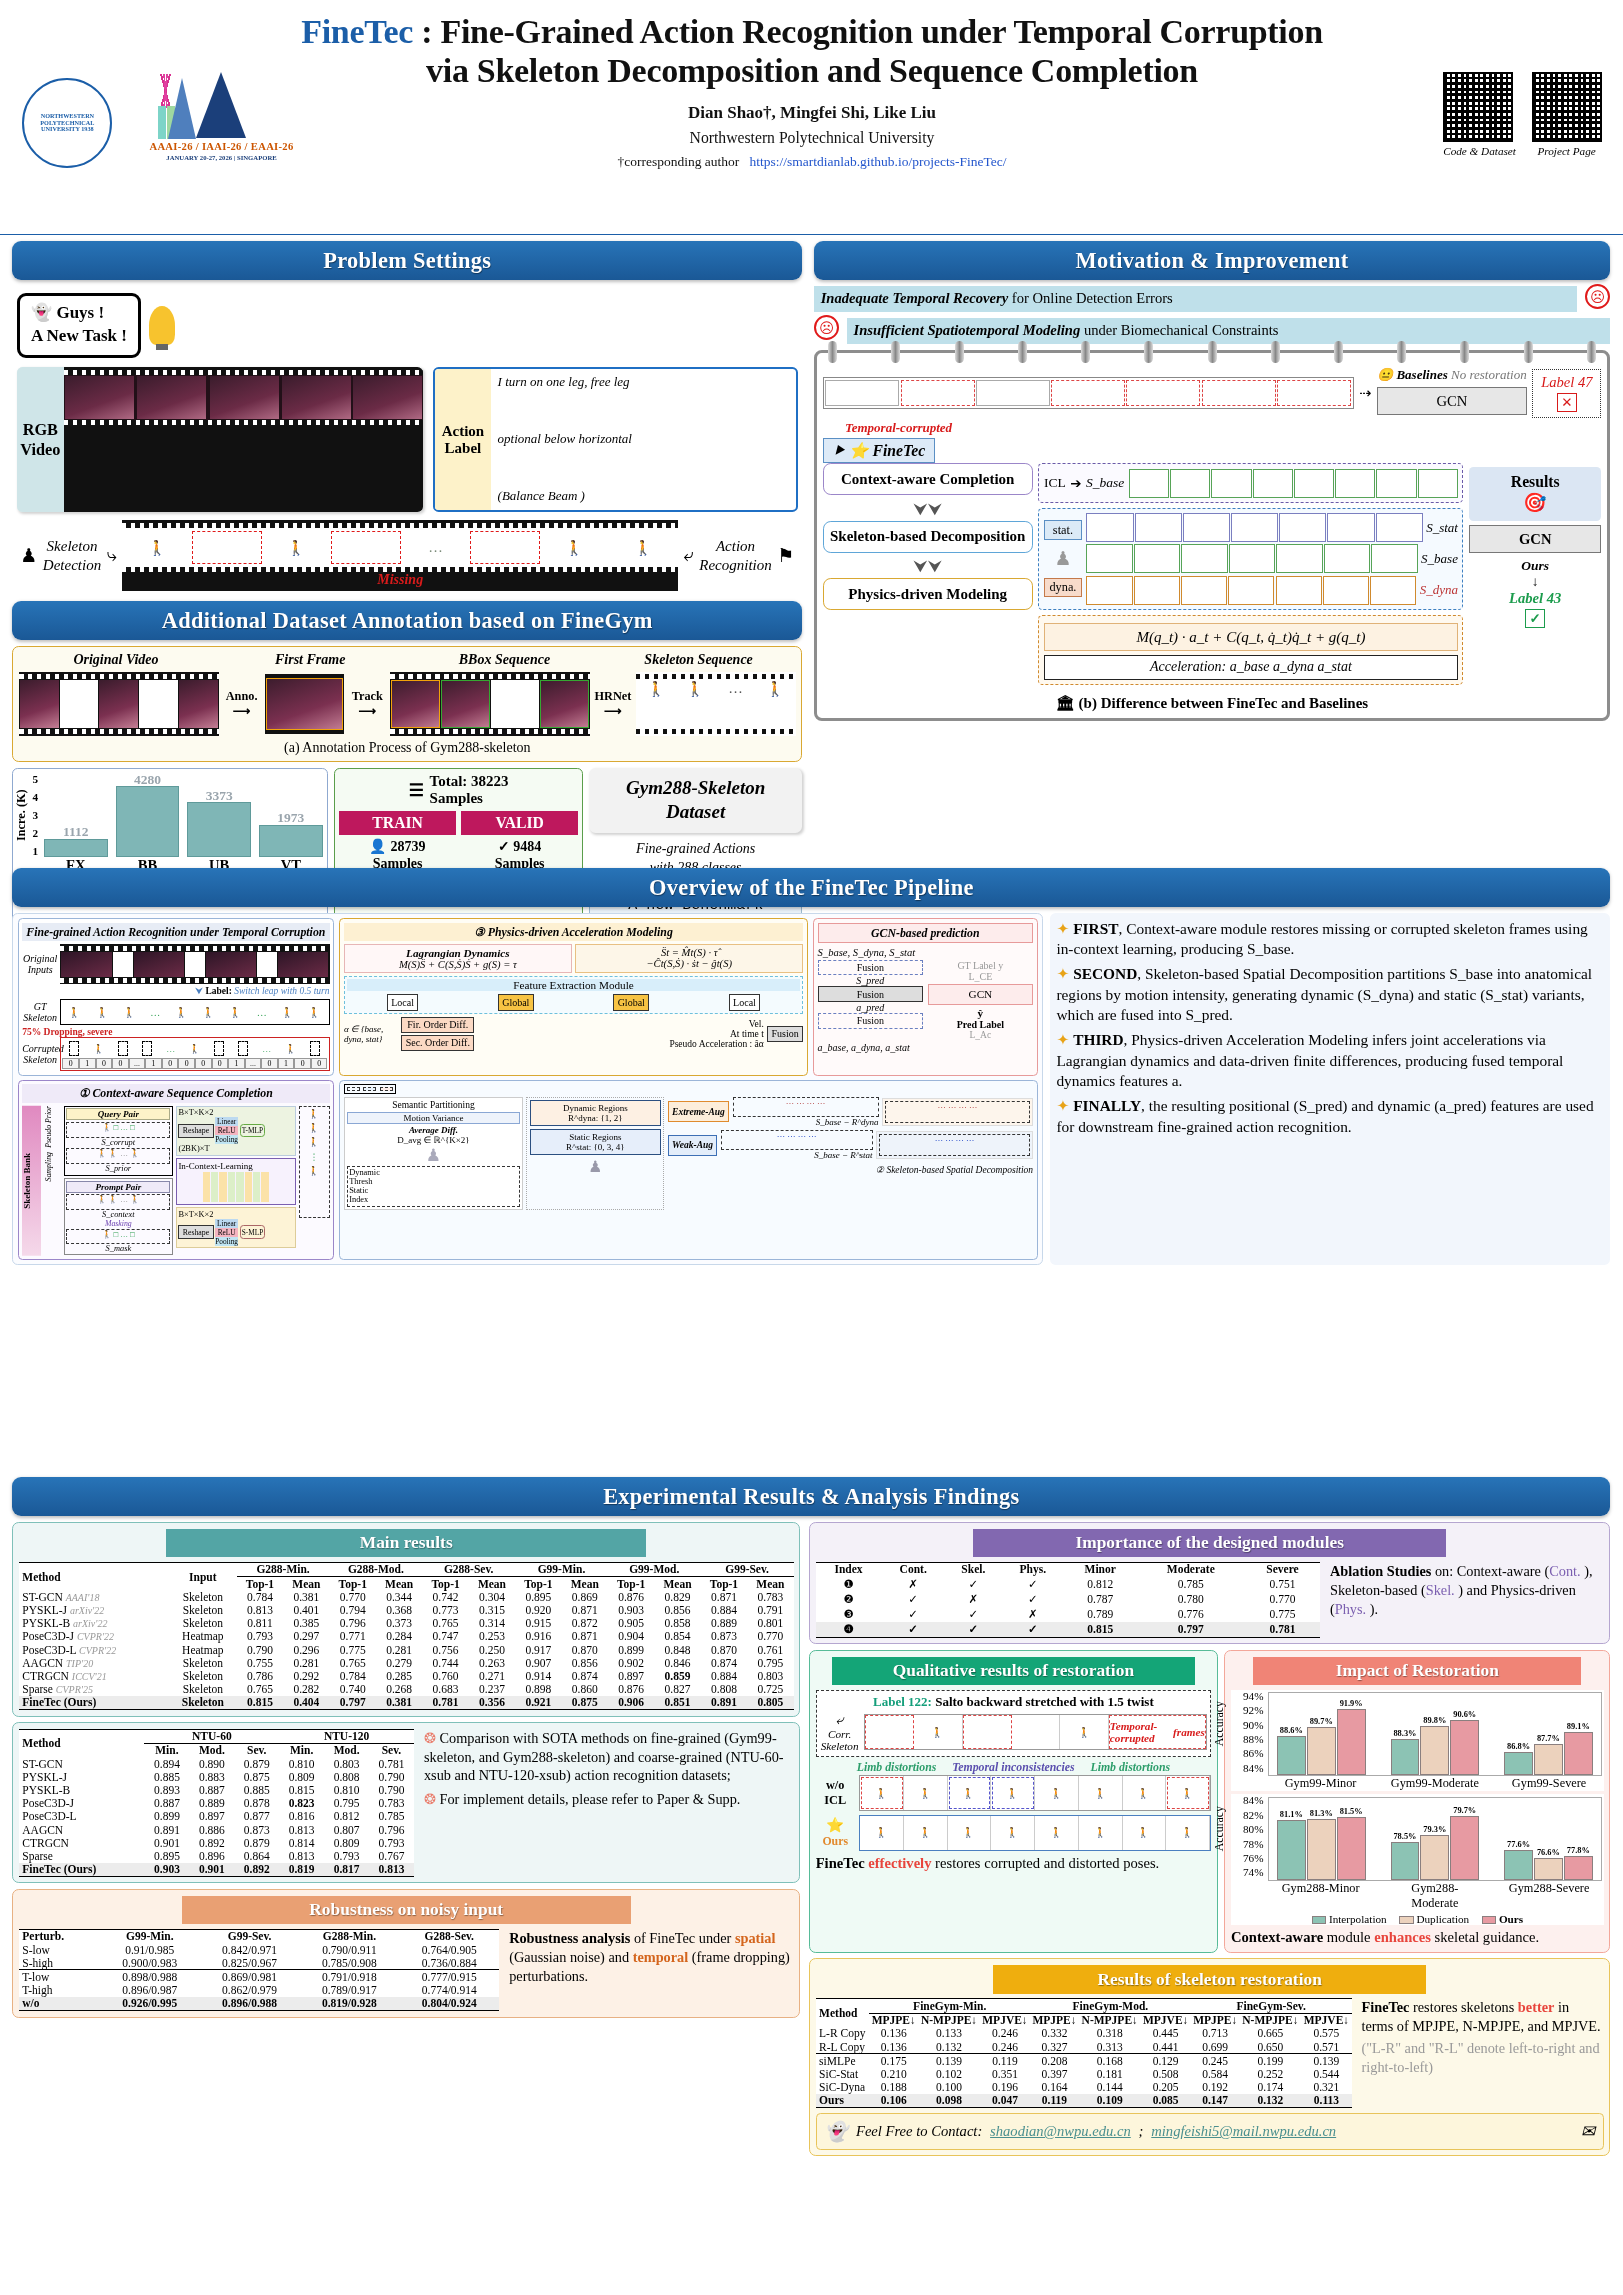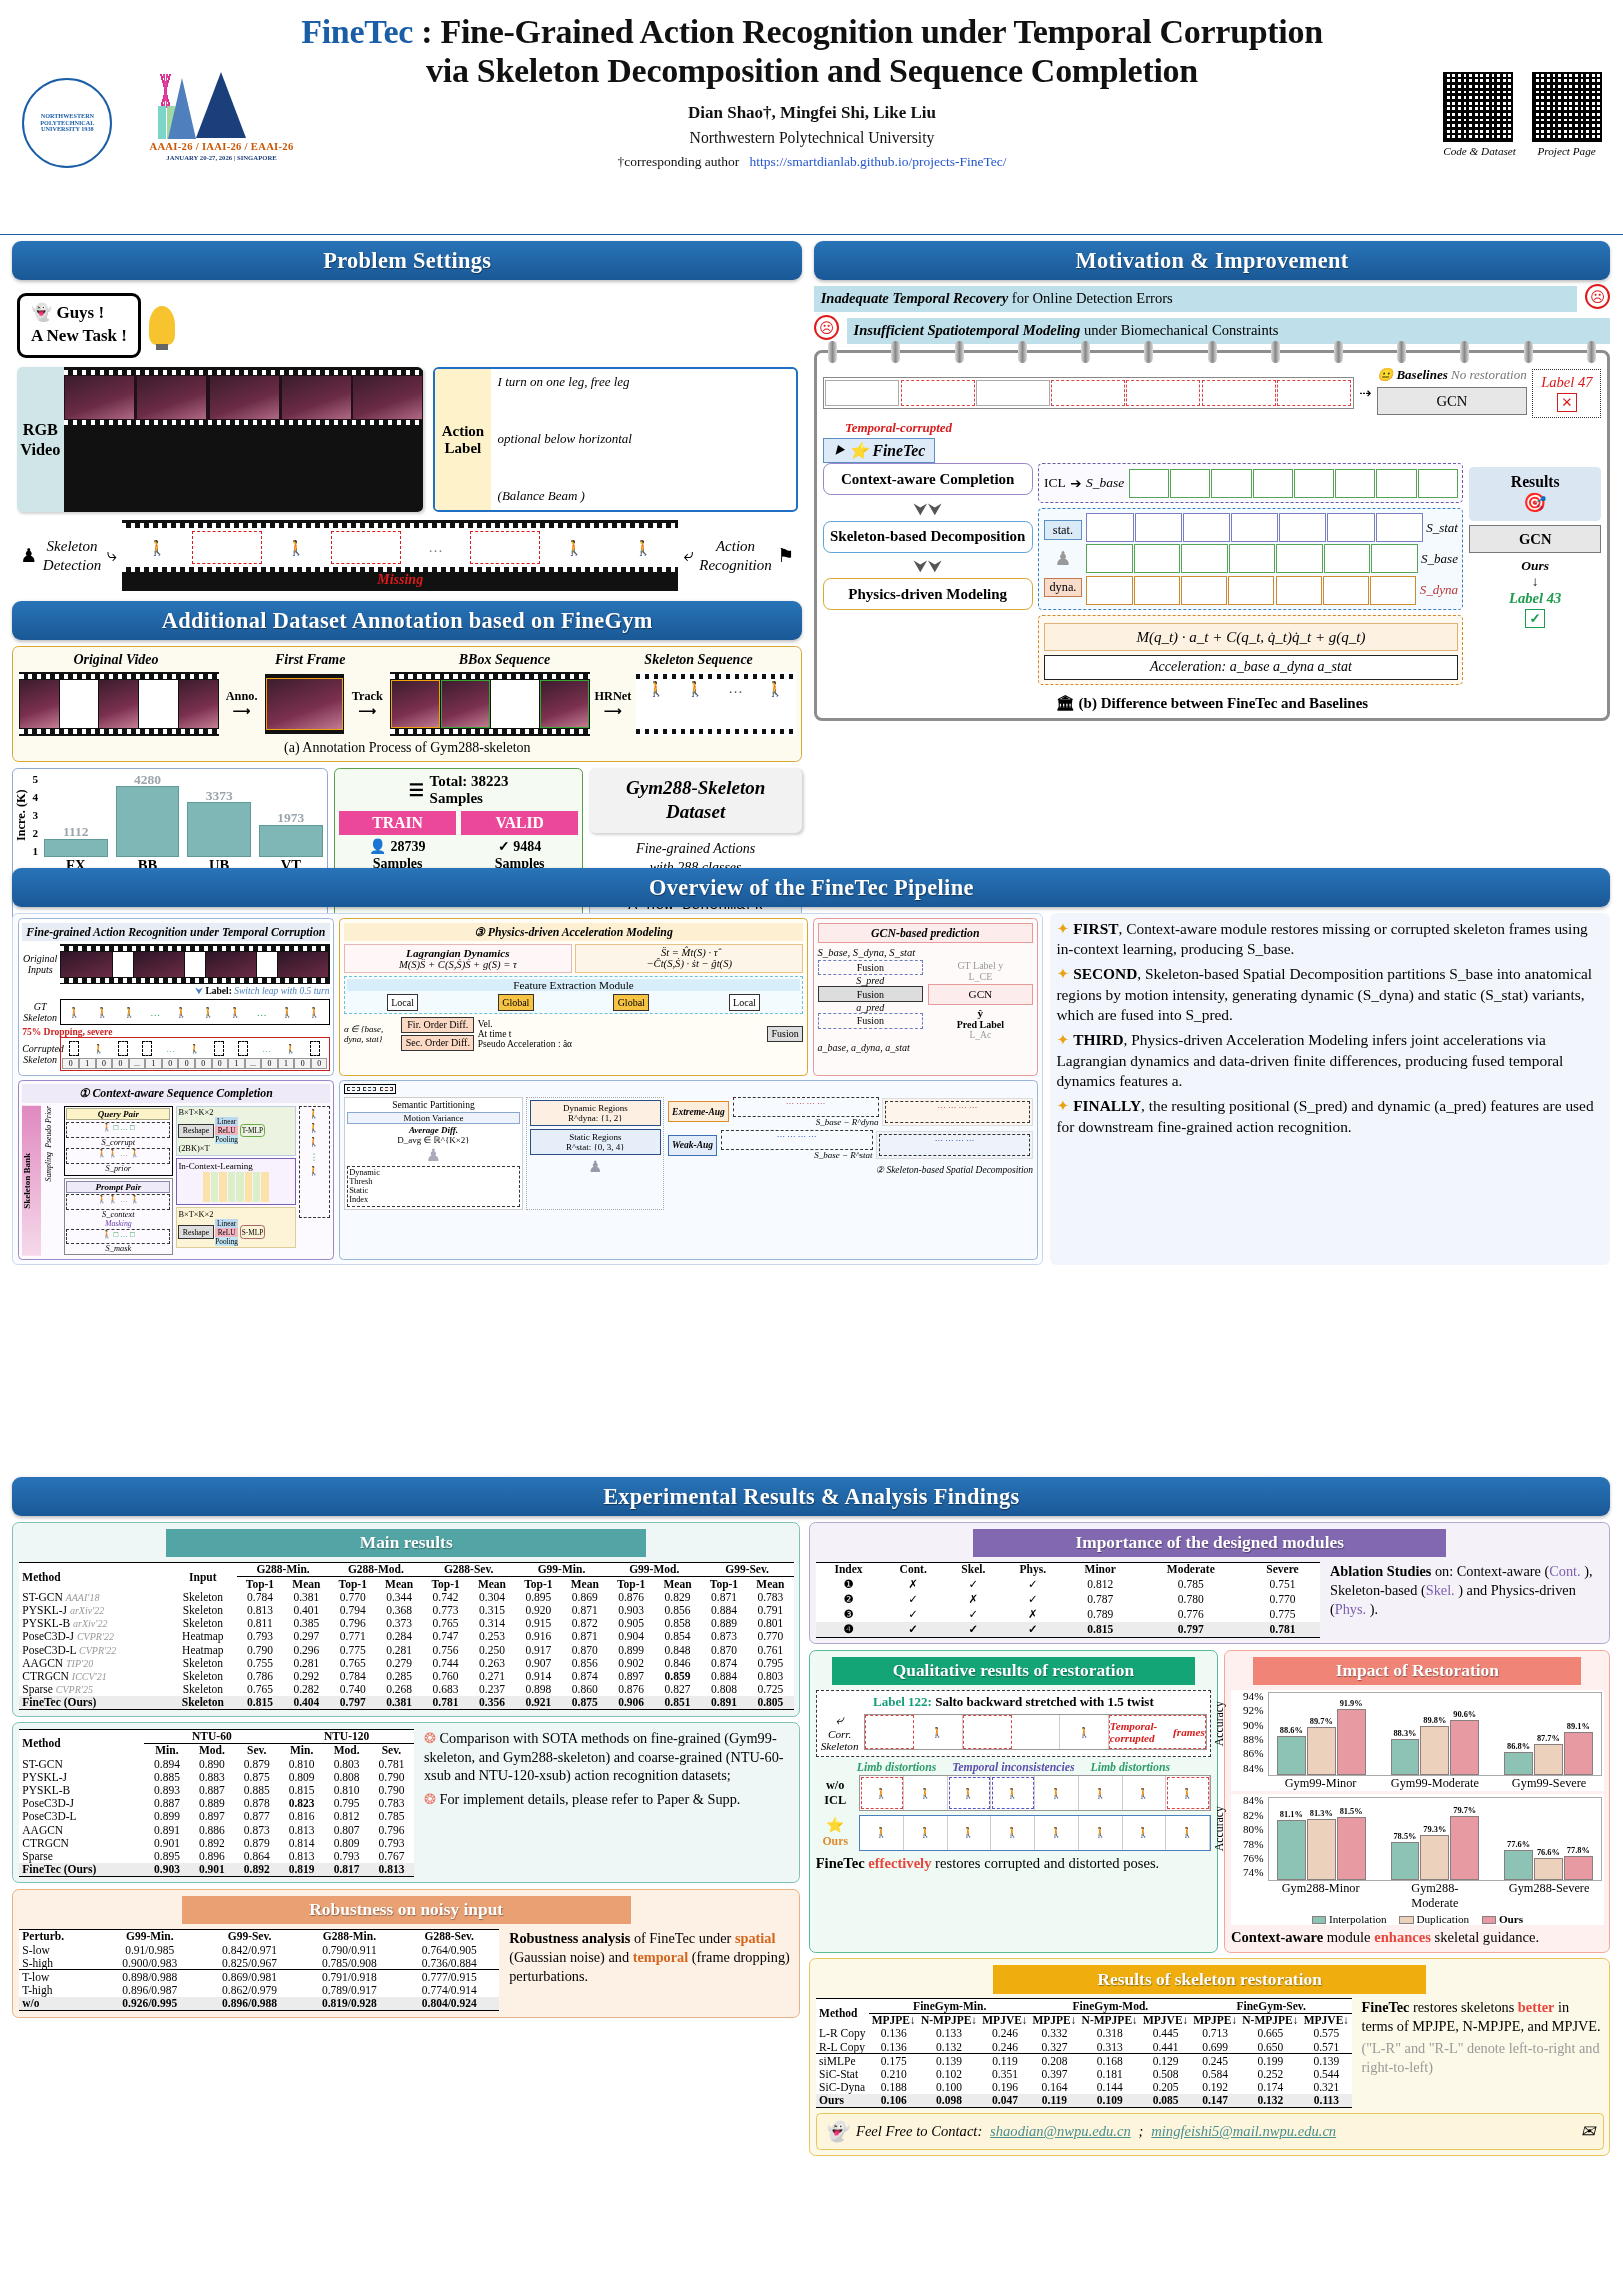--- a/index.html
+++ b/index.html
@@ -123,21 +123,21 @@
   .yaxis { position:absolute; left:14.6px; top:0; height:84px; display:flex; flex-direction:column-reverse;
     justify-content:space-between; font-size:11.2px; font-weight:bold;}
   .bar { flex:1; background:#7fb6b6; position:relative; border:0.6px solid #5f9a9a;}
   .bar span { position:absolute; top:-15.7px; left:50%; transform:translateX(-50%); font-size:13.5px;
      color:#9aa5ad; font-weight:bold;}
   .bticks { display:flex; padding-left:26px; gap:7.8px; font-size:14.6px; font-weight:bold; text-align:center;}
   .bticks div { flex:1; }
   .bcap { text-align:center; font-size:11.8px; margin-top:2.2px; line-height:1.2;}
 
   .tv-row { display:flex; gap:5.6px; margin-top:3.4px;}
-  .tv { flex:1; background:#ec4899; color:#fff; text-align:center; font-size:15.7px; font-weight:bold; padding:3.4px 0;}
+  .tv { flex:1; background:#be185d; color:#fff; text-align:center; font-size:15.7px; font-weight:bold; padding:3.4px 0;}
   .tv-nums { display:flex; gap:5.6px; margin-top:3.4px; font-size:14px; font-weight:bold;}
   .tv-nums>div { flex:1; text-align:center; line-height:1.2;}
   .total-line { display:flex; align-items:center; gap:5.6px; font-size:15px; font-weight:bold; justify-content:center;}
 
   .gymbox { text-align:center; }
   .gym-title { font-size:19px; font-weight:bold; font-style:italic; background:#f2f2f2; border-radius:6.7px;
     padding:7.8px 4.5px; box-shadow:1.1px 1.7px 2.8px rgba(0,0,0,.18); line-height:1.3;}
   .gym-sub { font-size:14px; font-style:italic; margin-top:7.8px; line-height:1.35;}
   .bench { margin-top:9px; border:1.1px solid #9ab8cf; background:#e9f1f8; padding:6.7px 3.4px; font-size:15px;
     line-height:1.4; font-family:"Liberation Mono", monospace;}
@@ -777,21 +777,21 @@
                 <div class="boxy y">Global</div>
                 <div class="boxy">Local</div>
               </div>
             </div>
             <div style="display:flex;gap:3.4px;margin-top:2.8px;align-items:center;">
               <div style="font-size:9px;font-style:italic;width:54px;">α ∈ {base, dyna, stat}</div>
               <div>
                 <div class="boxy o" style="margin-bottom:1.7px;">Fir. Order Diff.</div>
                 <div class="boxy o">Sec. Order Diff.</div>
               </div>
-              <div style="flex:1;font-size:9.5px;text-align:left;">
+              <div style="flex:1;font-size:9.5px;text-align:right;">
                 <div>Vel.</div>
                 <div>At time t</div>
                 <div>Pseudo Acceleration : âα</div>
               </div>
               <div class="boxy g">Fusion</div>
             </div>
           </div>
 
           <div class="pd-col3">
             <div class="minihead" style="background:#fdecec;border:1.1px solid #e79a9a;">GCN-based prediction</div>

